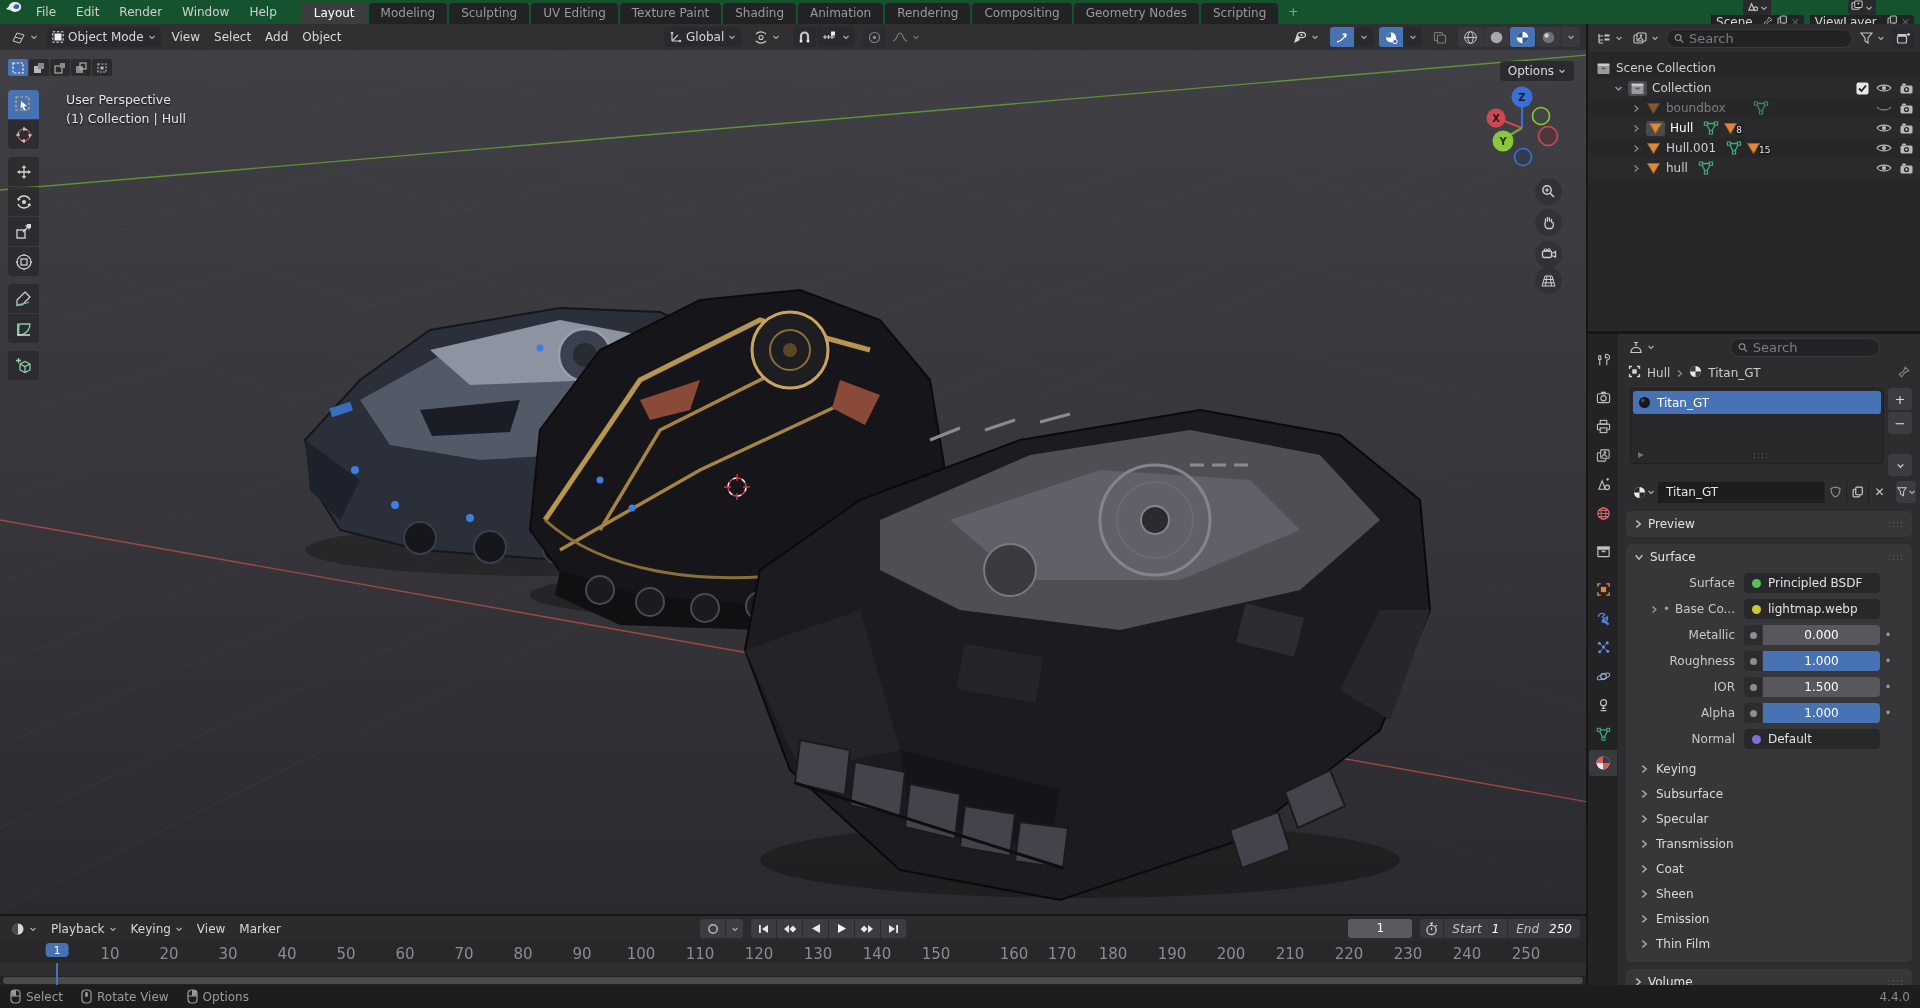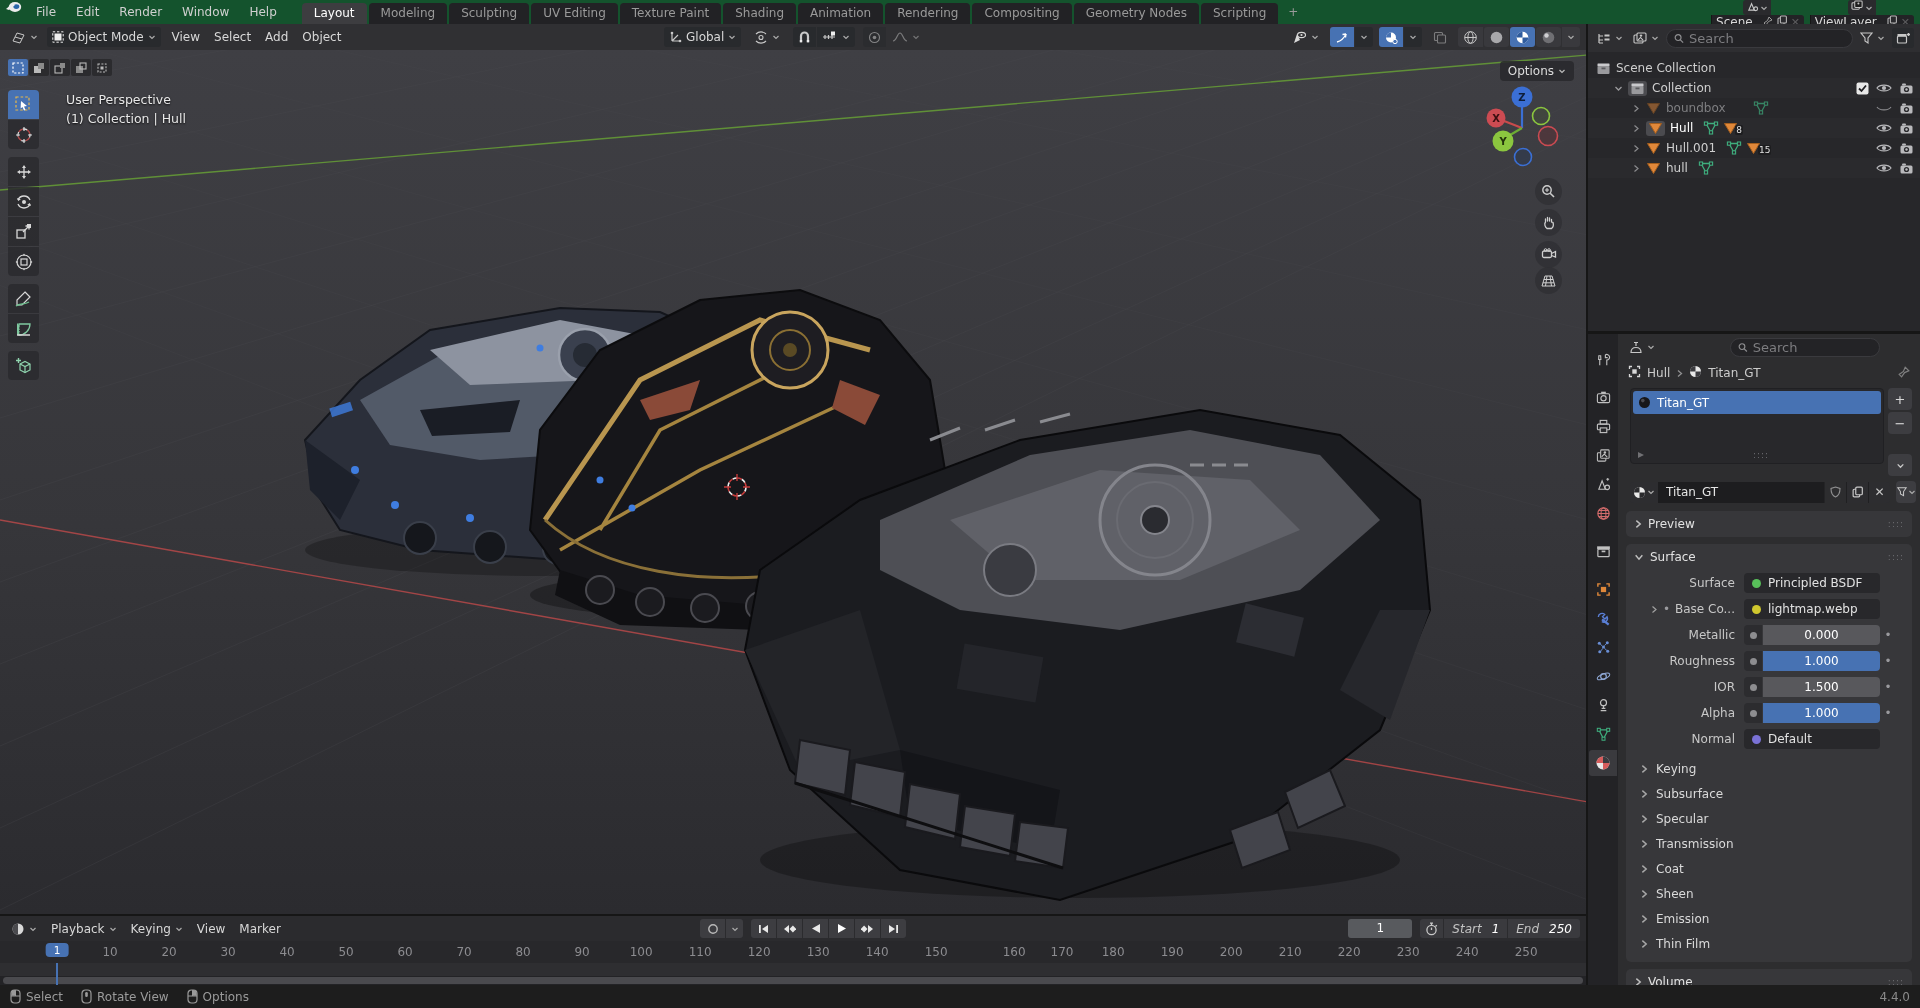--- a/index.html
+++ b/index.html
@@ -62,21 +62,21 @@
   .tr-group { display:flex; gap:1px; }
   .tr-btn { width:25px; height:19px; background:#3d3d41; display:flex; align-items:center; justify-content:center; color:#e8e8e8; }
   .tr-btn:first-child { border-radius:3px 0 0 3px; }
   .tr-btn:last-child { border-radius:0 3px 3px 0; }
   .tl-right { position:absolute; right:6px; display:flex; align-items:center; gap:8px; }
   .frame-field { width:64px; height:19px; background:#585a5e; border-radius:3px; color:#ffffff; text-align:center; line-height:19px; }
   .range-group { display:flex; gap:1px; align-items:center;font-style:italic; }
   .range-seg { height:19px; background:#3a3a3e; display:flex; align-items:center; padding:0 8px; gap:10px; }
   .range-seg .lab { color:#c3c3c3; } .range-seg .val { color:#ffffff; }
   .tl-ruler { height:22px; background:#28282b; position:relative; }
-  .tick-label { position:absolute; top:4px; transform:translateX(-50%); color:#8c8c90; font-size:12px; }
+  .tick-label { position:absolute; top:4px; transform:translateX(-50%); color:#8c8c90; font-size:15px; }
   .cur-frame-pill { position:absolute; top:2px; transform:translateX(-50%); background:#4772b3; color:#fff;
     border-radius:4px; padding:1px 8px; font-size:10.5px; }
   .tl-track { height:13px; background:#2e2e31; position:relative; }
   .playhead { position:absolute; width:2px; background:#4772b3; }
   .tl-scroll { height:9px; background:#232326; position:relative; }
   .tl-scroll .bar { position:absolute; left:3px; right:3px; top:1px; height:7px; background:#4a4a4e; border-radius:4px; }
 
   
   .statusbar { height:23px; flex:0 0 23px; background:#1d1d1d; display:flex; align-items:center; padding:0 10px; gap:18px; color:#9b9b9b; }
   .hint { display:flex; align-items:center; gap:5px; }

